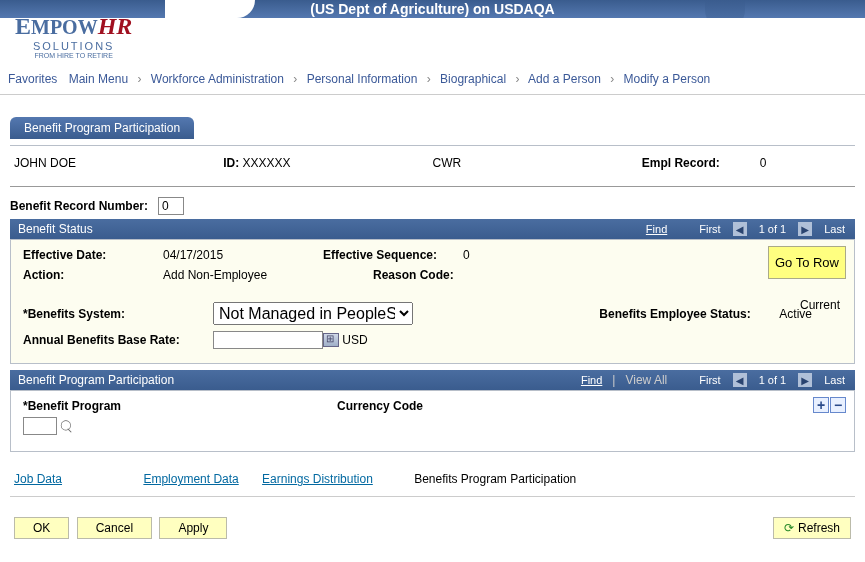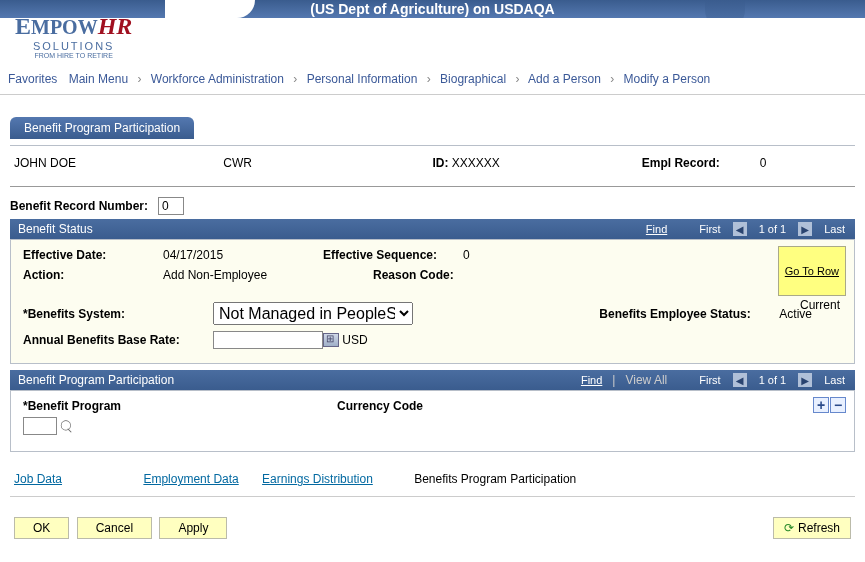--- a/index.html
+++ b/index.html
@@ -42,21 +42,21 @@
   
   .section-header { background: linear-gradient(to bottom, #4a6da0, #3a5c8e); color: #fff; padding: 3px 8px; display: flex; justify-content: space-between; align-items: center; font-size: 12px; }
   .section-header .title { font-weight: normal; }
   .section-header .controls a { color: #fff; font-size: 11px; margin-left: 4px; }
   .section-header .controls { display: flex; align-items: center; gap: 10px;}
   .nav-btn { display:inline-flex; align-items:center; justify-content:center; width: 14px; height: 14px; background: #b0c0d8; color: #2a4470; font-size: 10px; cursor: pointer; }
   
   .box-body { border: 1px solid #b8bfc9; padding: 8px 12px; position: relative; }
   .box-body.yellow { background: #fdfdf0; }
   
-  .go-to-row-btn { position: absolute; right: 8px; top: 6px; background: #ffff80; border: 1px solid #aa8; padding: 18px 6px; font-size: 11px; cursor: pointer; text-decoration: underline; }
+  .go-to-row-btn { position: absolute; right: 8px; top: 6px; background: #ffff80; border: 1px solid #aa8; padding: 8px 6px; font-size: 13px; cursor: pointer; }
   
   .status-row { display: flex; margin-bottom: 6px; }
   .status-label { font-weight: bold; width: 140px; }
   .status-val { width: 160px; }
   
   .current-txt { position: absolute; right: 14px; top: 58px; font-size: 12px; }
   
   select { font-size: 16px; padding: 1px; }
   
   .calc-icon { display: inline-block; width: 16px; height: 14px; background: linear-gradient(to bottom, #d0d8e8, #a0b0c8); border: 1px solid #668; vertical-align: middle; cursor: pointer; position:relative; }
@@ -120,25 +120,25 @@
 
 <div class="main-content">
 
   <div class="tab-bar">
     <span class="tab-active">Benefit Program Participation</span>
   </div>
   <hr class="top-hr">
 
   <div class="header-row">
     <div>JOHN DOE</div>
-    <div>CWR</div>
     <div>
       <span class="header-label">ID:</span>
       <span>XXXXXX</span>
     </div>
+    <div>CWR</div>
     <div style="display:flex; gap:40px;">
       <span class="header-label">Empl Record:</span>
       <span>0</span>
     </div>
   </div>
 
   <hr class="sep-line">
 
   <div class="field-row">
     <span class="field-label">Benefit Record Number:</span>

